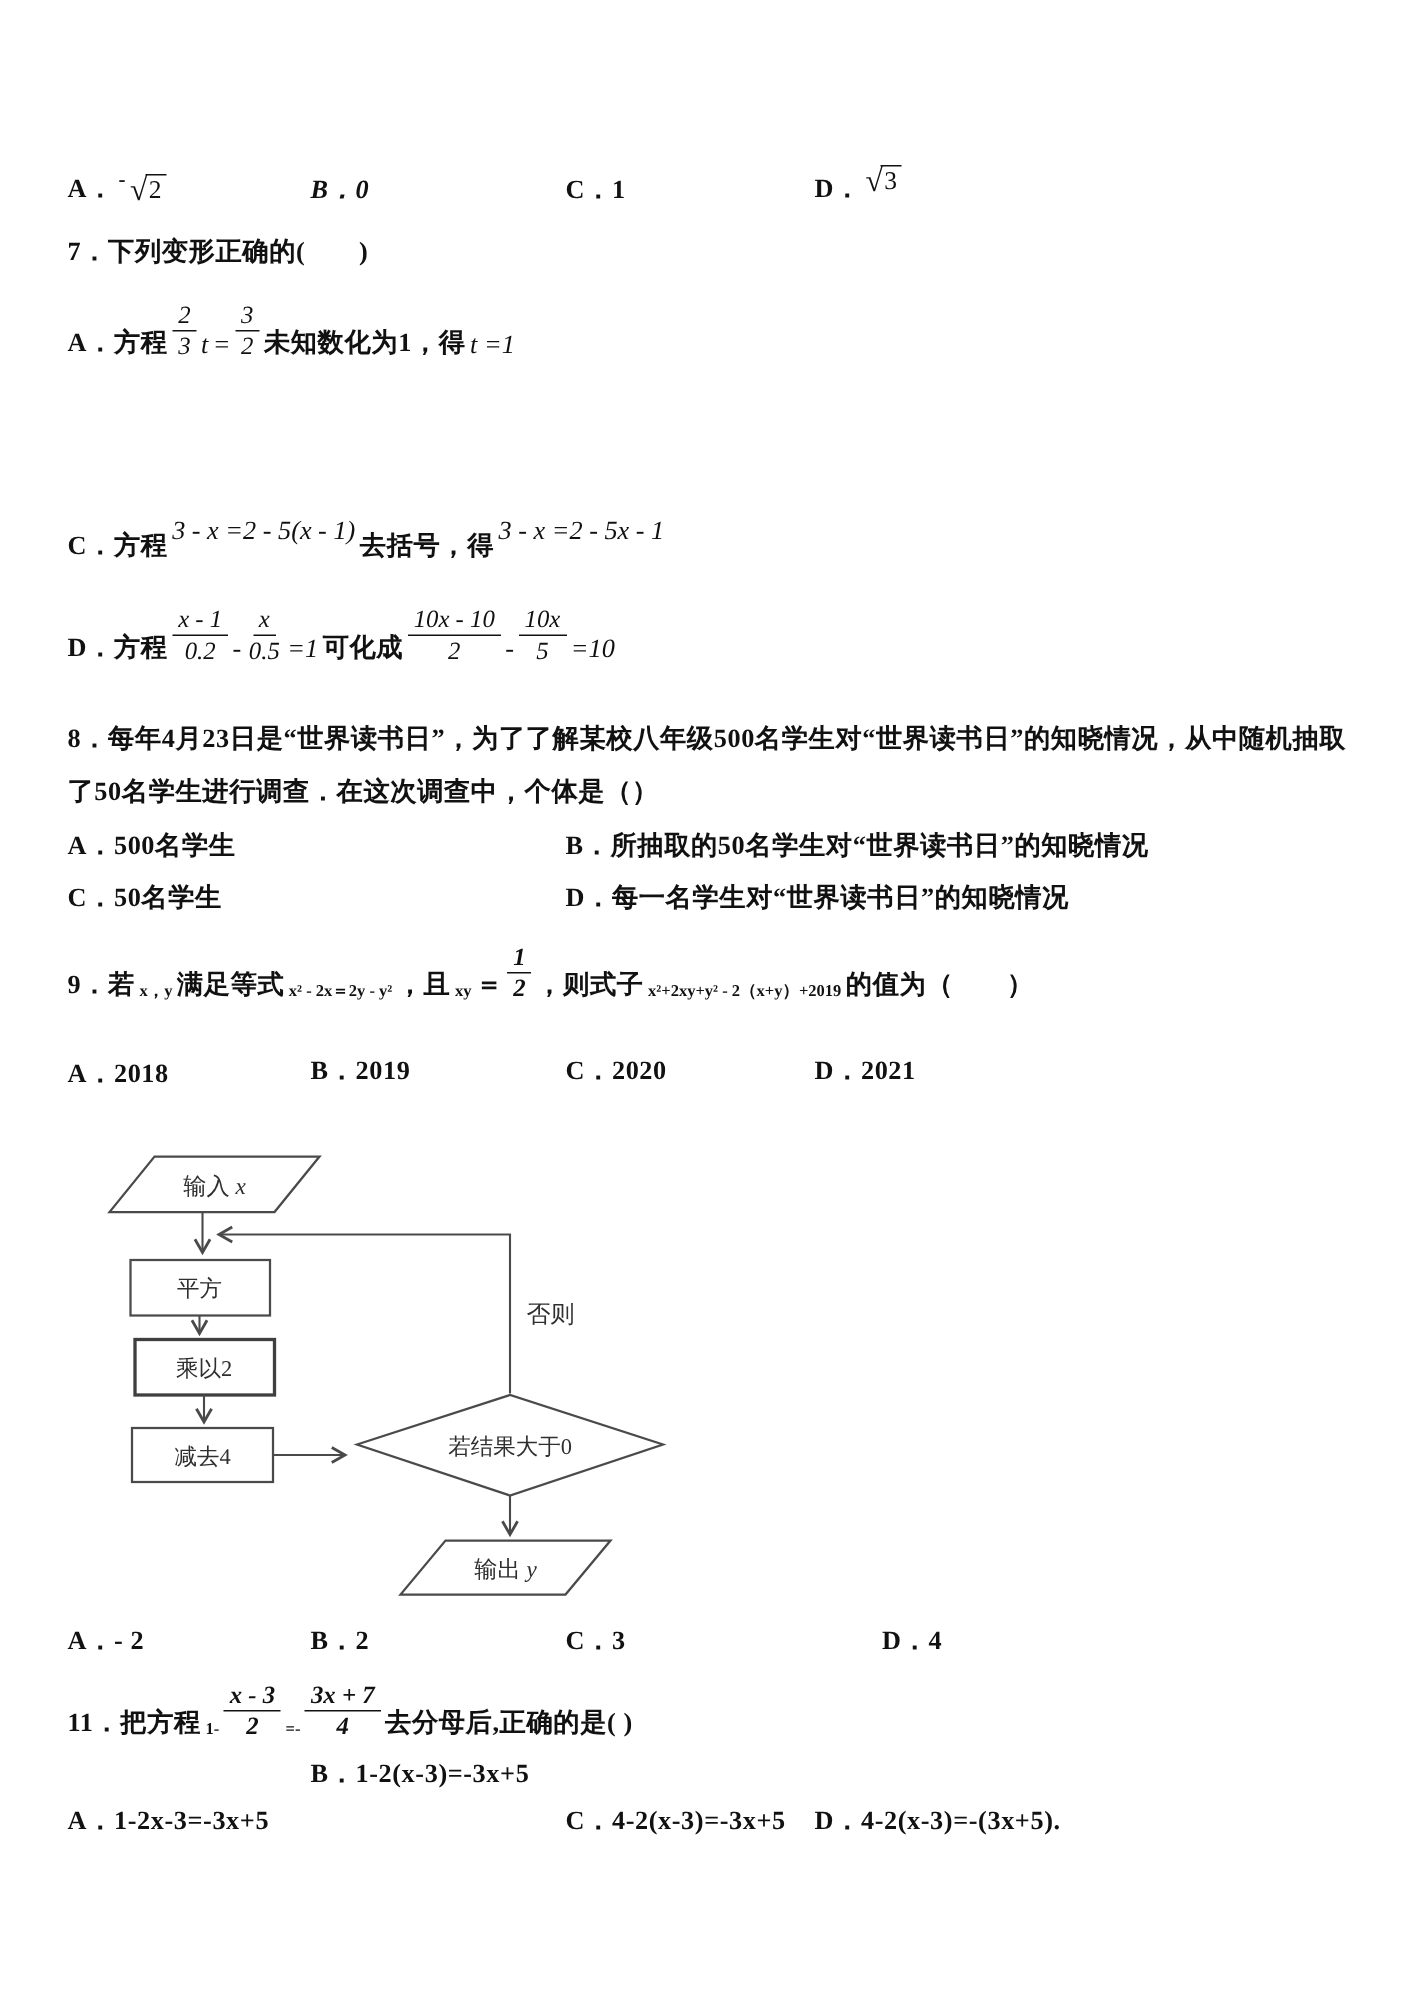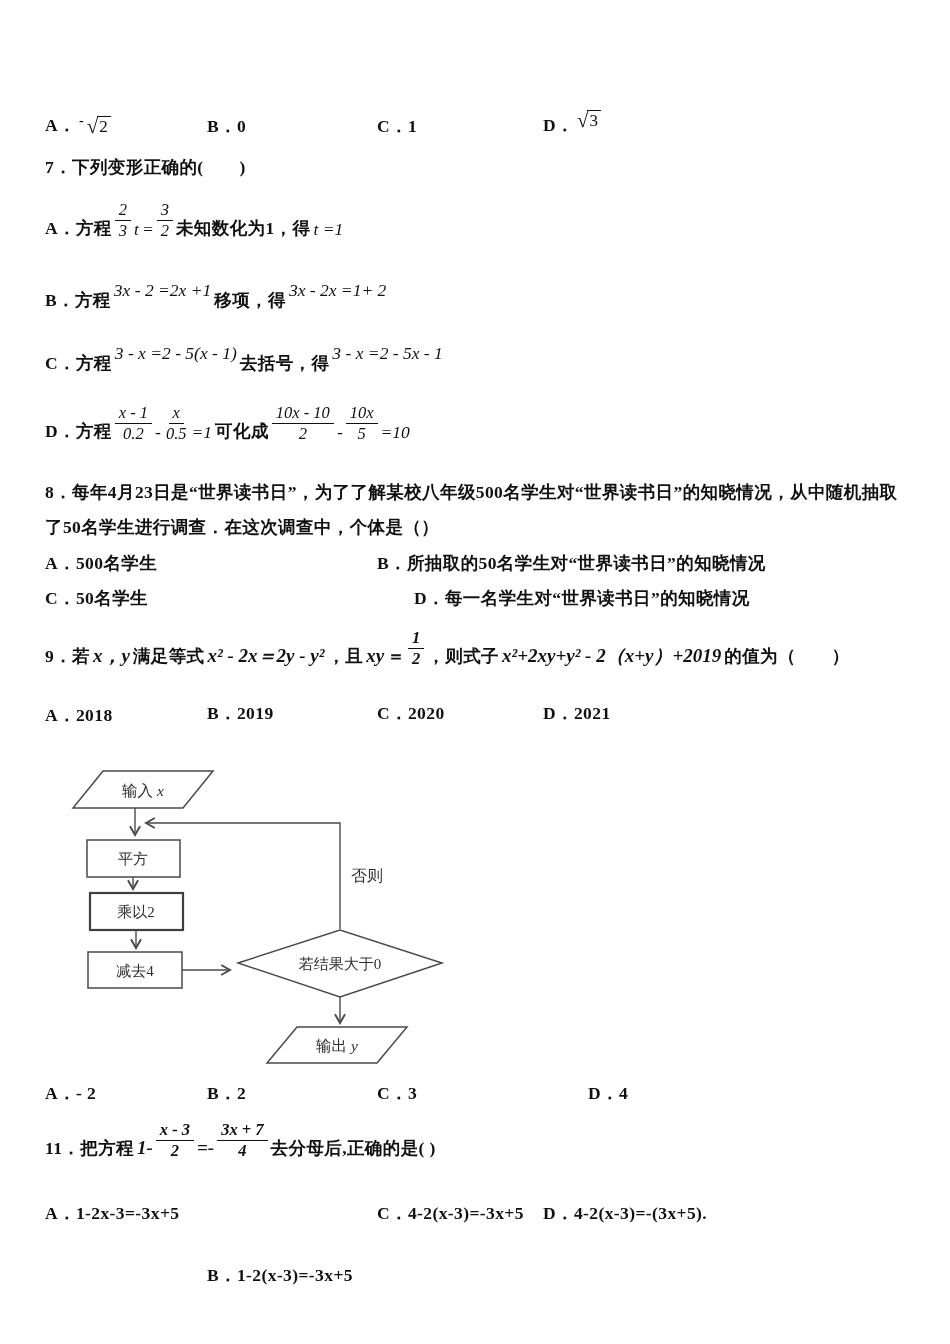--- a/index.html
+++ b/index.html
@@ -8,21 +8,21 @@
     font-family:"Liberation Serif","DejaVu Serif",serif;
     color:#111111;overflow:hidden;
   }
   .page{position:relative;width:950px;height:1344px;background:#fff;}
   .abs{position:absolute;}
   .line{display:flex;align-items:flex-end;white-space:nowrap;}
   .line > *{margin-right:3px;}
   .cn{font-weight:700;font-size:17.5px;letter-spacing:.4px;line-height:1.25;}
   .opt{font-weight:700;font-size:17.5px;letter-spacing:.4px;white-space:nowrap;}
   .math{font-style:italic;font-weight:400;font-size:17.5px;line-height:1.2;}
-  .mathb{font-style:italic;font-weight:600;font-size:19px;line-height:1.2;}
+  .mathb{font-weight:600;font-size:11px;line-height:1.2;}
   .raise{margin-bottom:11px;}
   .frac{display:inline-flex;flex-direction:column;align-items:center;text-align:center;
         line-height:1.1;font-size:16.5px;font-style:italic;font-weight:400;vertical-align:bottom;}
   .frac.fb{font-weight:600;}
   .frac .num{border-bottom:1.6px solid #111;padding:0 4px 1px 4px;display:block;}
   .frac .den{padding:1px 2px 0 2px;display:block;}
   .sqrt{display:inline-flex;align-items:flex-start;font-weight:400;font-size:19px;line-height:1;}
   .sqrt .rad{font-size:21px;margin-right:-1px;}
   .sqrt .radicand{border-top:1.6px solid #111;padding:1px 3px 0 2px;font-size:17px;}
   .minus-sm{font-weight:700;font-size:14px;margin-bottom:8px;}
@@ -34,21 +34,21 @@
 <div class="page">
 
   <div class="abs line" style="left:45px;top:103px;height:34px;">
     <span class="opt">A．</span>
     <span class="minus-sm">-</span>
     <span class="sqrt">
         <span class="rad">√</span>
         <span class="radicand">2</span>
       </span>
   </div>
-  <div class="abs opt" style="left:207px;top:114px;">B．0</div>
+  <div class="abs opt" style="left:207px;top:114px;font-style:italic;">B．0</div>
   <div class="abs opt" style="left:377px;top:114px;">C．1</div>
   <div class="abs line" style="left:543px;top:99px;height:38px;">
     <span class="opt">D．</span>
     <span class="sqrt" style="margin-bottom:6px;">
         <span class="rad">√</span>
         <span class="radicand">3</span>
       </span>
   </div>
 
   <div class="abs cn" style="left:45px;top:157px;text-align:right;">7．下列变形正确的(　　)</div>
@@ -62,26 +62,20 @@
     <span class="math">t</span>
     <span class="math">=</span>
     <span class="frac">
         <span class="num">3</span>
         <span class="den">2</span>
       </span>
     <span class="cn">未知数化为1，得</span>
     <span class="math">t =1</span>
   </div>
 
-  <div class="abs line" style="left:45px;top:280px;height:32px;">
-    <span class="cn">B．方程</span>
-    <span class="math raise">3x - 2 =2x +1</span>
-    <span class="cn">移项，得</span>
-    <span class="math raise">3x - 2x =1+ 2</span>
-  </div>
 
   <div class="abs line" style="left:45px;top:342px;height:33px;">
     <span class="cn">C．方程</span>
     <span class="math raise">3 - x =2 - 5(x - 1)</span>
     <span class="cn">去括号，得</span>
     <span class="math raise">3 - x =2 - 5x - 1</span>
   </div>
 
   <div class="abs line" style="left:45px;top:395px;height:48px;">
     <span class="cn">D．方程</span>
@@ -106,21 +100,21 @@
         <span class="den">5</span>
       </span>
     <span class="math">=10</span>
   </div>
 
   <div class="abs cn" style="left:45px;top:482px;font-family:Liberation Serif, serif;">8．每年4月23日是“世界读书日”，为了了解某校八年级500名学生对“世界读书日”的知晓情况，从中随机抽取</div>
   <div class="abs cn" style="left:45px;top:517px;">了50名学生进行调查．在这次调查中，个体是（）</div>
   <div class="abs opt" style="left:45px;top:551px;">A．500名学生</div>
   <div class="abs opt" style="left:377px;top:551px;">B．所抽取的50名学生对“世界读书日”的知晓情况</div>
   <div class="abs opt" style="left:45px;top:586px;">C．50名学生</div>
-  <div class="abs opt" style="left:377px;top:586px;margin-left:37px;">D．每一名学生对“世界读书日”的知晓情况</div>
+  <div class="abs opt" style="left:377px;top:586px;">D．每一名学生对“世界读书日”的知晓情况</div>
 
   <div class="abs line" style="left:45px;top:620px;height:48px;">
     <span class="cn">9．若</span>
     <span class="mathb">x，y</span>
     <span class="cn">满足等式</span>
     <span class="mathb">x² - 2x＝2y - y²</span>
     <span class="cn">，且</span>
     <span class="mathb">xy</span>
     <span class="cn">＝</span>
     <span class="frac fb">
@@ -189,17 +183,17 @@
         <span class="den">2</span>
       </span>
     <span class="mathb">=-</span>
     <span class="frac fb">
         <span class="num">3x + 7</span>
         <span class="den">4</span>
       </span>
     <span class="cn">去分母后,正确的是( )</span>
   </div>
   <div class="abs opt" style="left:45px;top:1201px;">A．1-2x-3=-3x+5</div>
-  <div class="abs opt" style="left:207px;top:1263px;text-align:right;">B．1-2(x-3)=-3x+5</div>
+  <div class="abs opt" style="left:207px;top:1170px;text-align:right;">B．1-2(x-3)=-3x+5</div>
   <div class="abs opt" style="left:377px;top:1201px;">C．4-2(x-3)=-3x+5</div>
   <div class="abs opt" style="left:543px;top:1201px;">D．4-2(x-3)=-(3x+5).</div>
 
 </div>
 
 </body></html>

